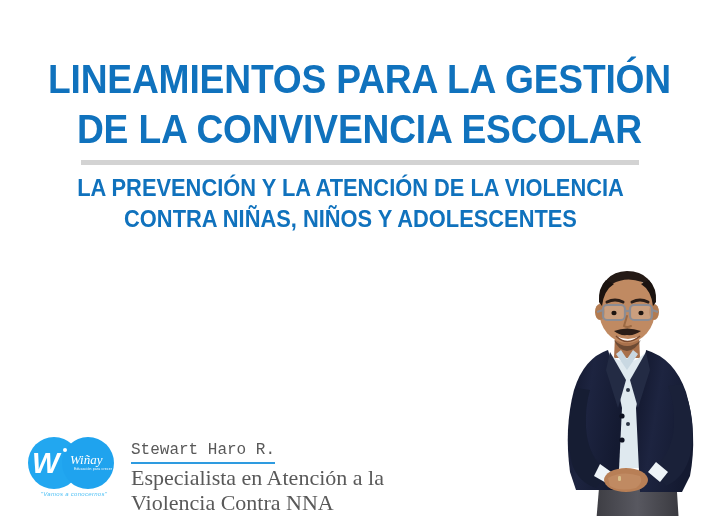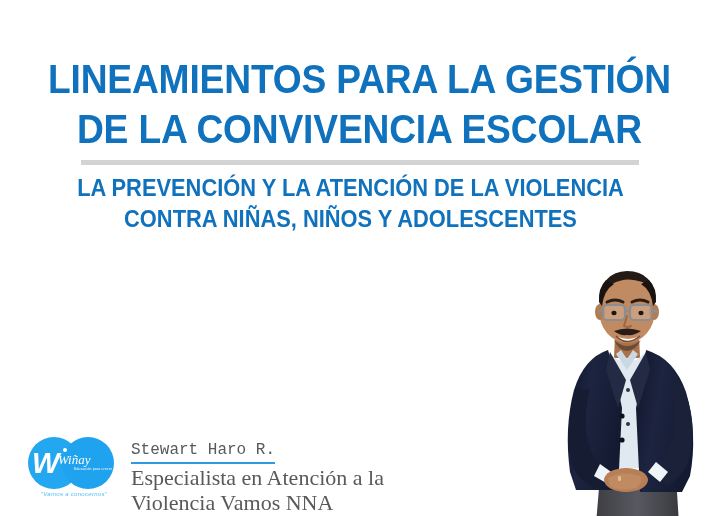--- a/index.html
+++ b/index.html
@@ -114,21 +114,21 @@
     left: 45px;
     top: 11px;
     width: 4px;
     height: 4px;
     border-radius: 50%;
     background: #ffffff;
     z-index: 3;
   }
   .logo-brand {
     position: absolute;
-    left: 40px;
+    left: 52px;
     top: 16px;
     font-family: "Liberation Serif", serif;
     font-style: italic;
     font-size: 13px;
     line-height: 13px;
     color: #ffffff;
     z-index: 3;
   }
   .logo-brand-sub {
     position: absolute;
@@ -215,21 +215,21 @@
       <div class="logo-idot"></div>
       <div class="logo-brand">Wiñay</div>
       <div class="logo-brand-sub">Educación para crecer</div>
     </div>
     <div class="logo-tagline">"Vamos a conocernos"</div>
   </div>
 
   <div class="presenter">
     <div class="presenter-name">Stewart Haro R.</div>
     <div class="presenter-role">Especialista en Atención a la</div>
-    <div class="presenter-role">Violencia Vamos NNA</div>
+    <div class="presenter-role">Violencia Contra NNA</div>
   </div>
 
   <div class="photo">
     <svg width="163" height="266" viewBox="0 0 163 266" xmlns="http://www.w3.org/2000/svg">
       <defs>
         <linearGradient id="blazerG" x1="0" y1="0" x2="1" y2="0.4">
           <stop offset="0%" stop-color="#10152a"></stop>
           <stop offset="45%" stop-color="#1d2440"></stop>
           <stop offset="100%" stop-color="#141a31"></stop>
         </linearGradient>

